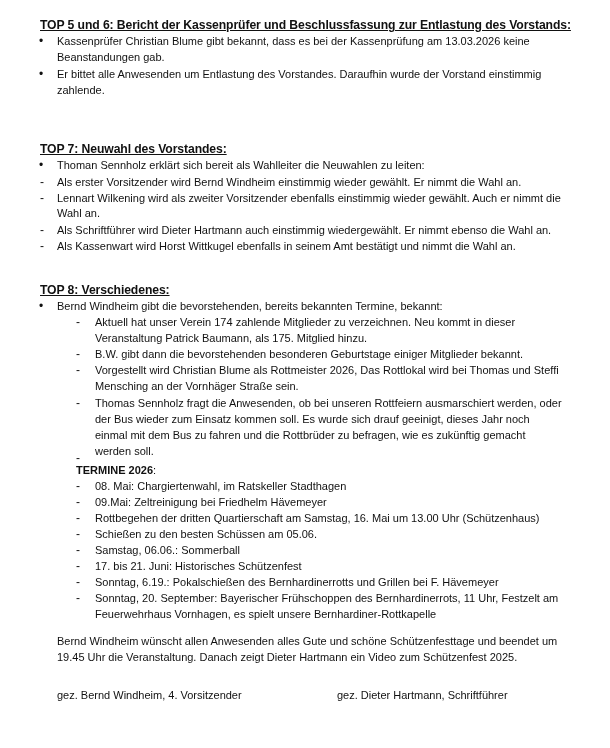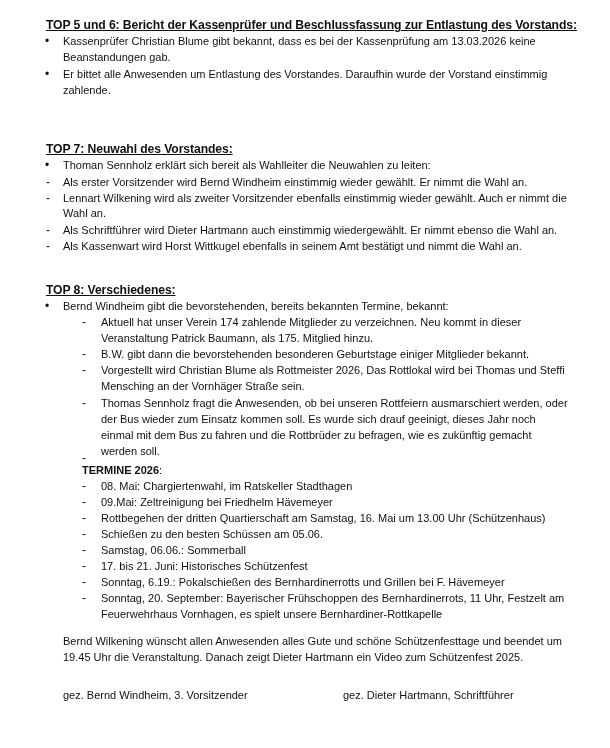--- a/index.html
+++ b/index.html
@@ -2,21 +2,21 @@
 <html><head>
 <meta charset="utf-8">
 <style>
   html, body { margin: 0; padding: 0; background: #ffffff; }
   body {
     width: 610px; height: 748px; overflow: hidden;
     font-family: "Liberation Sans", sans-serif;
     font-size: 12px; color: #111;
     position: relative;
   }
-  .page { position: absolute; left: 15px; top: 0; width: 563px; height: 748px; }
+  .page { position: absolute; left: 9px; top: 0; width: 563px; height: 748px; }
   .h {
     position: absolute; left: 31px;
     font-weight: bold; text-decoration: underline;
     font-size: 12.2px; letter-spacing: -0.1px;
     white-space: nowrap;
   }
   .line { position: absolute; white-space: nowrap; font-size: 11px; line-height: 16px; }
   .bullet { position: absolute; left: 30px; font-size: 12px; line-height: 16px; }
   .dash { position: absolute; left: 31px; font-size: 12px; line-height: 16px; }
   .dash2 { position: absolute; left: 67px; font-size: 12px; line-height: 16px; }
@@ -82,18 +82,18 @@
   <span class="dash2" style="top:542px">-</span>
   <div class="line t2" style="top:542px">Samstag, 06.06.: Sommerball</div>
   <span class="dash2" style="top:558px">-</span>
   <div class="line t2" style="top:558px">17. bis 21. Juni: Historisches Schützenfest</div>
   <span class="dash2" style="top:574px">-</span>
   <div class="line t2" style="top:574px">Sonntag, 6.19.: Pokalschießen des Bernhardinerrotts und Grillen bei F. Hävemeyer</div>
   <span class="dash2" style="top:590px">-</span>
   <div class="line t2" style="top:590px">Sonntag, 20. September: Bayerischer Frühschoppen des Bernhardinerrots, 11 Uhr, Festzelt am</div>
   <div class="line t2" style="top:606px">Feuerwehrhaus Vornhagen, es spielt unsere Bernhardiner-Rottkapelle</div>
 
-  <div class="line t1" style="top:633px">Bernd Wilkening wünscht allen Anwesenden alles Gute und schöne Schützenfesttage und beendet um</div>
+  <div class="line t1" style="top:633px">Bernd Windheim wünscht allen Anwesenden alles Gute und schöne Schützenfesttage und beendet um</div>
   <div class="line t1" style="top:649px">19.45 Uhr die Veranstaltung. Danach zeigt Dieter Hartmann ein Video zum Schützenfest 2025.</div>
 
-  <div class="line t1" style="top:687px">gez. Bernd Windheim, 3. Vorsitzender</div>
+  <div class="line t1" style="top:687px">gez. Bernd Windheim, 4. Vorsitzender</div>
   <div class="line" style="top:687px;left:328px">gez. Dieter Hartmann, Schriftführer</div>
 </div>
 
 </body></html>

